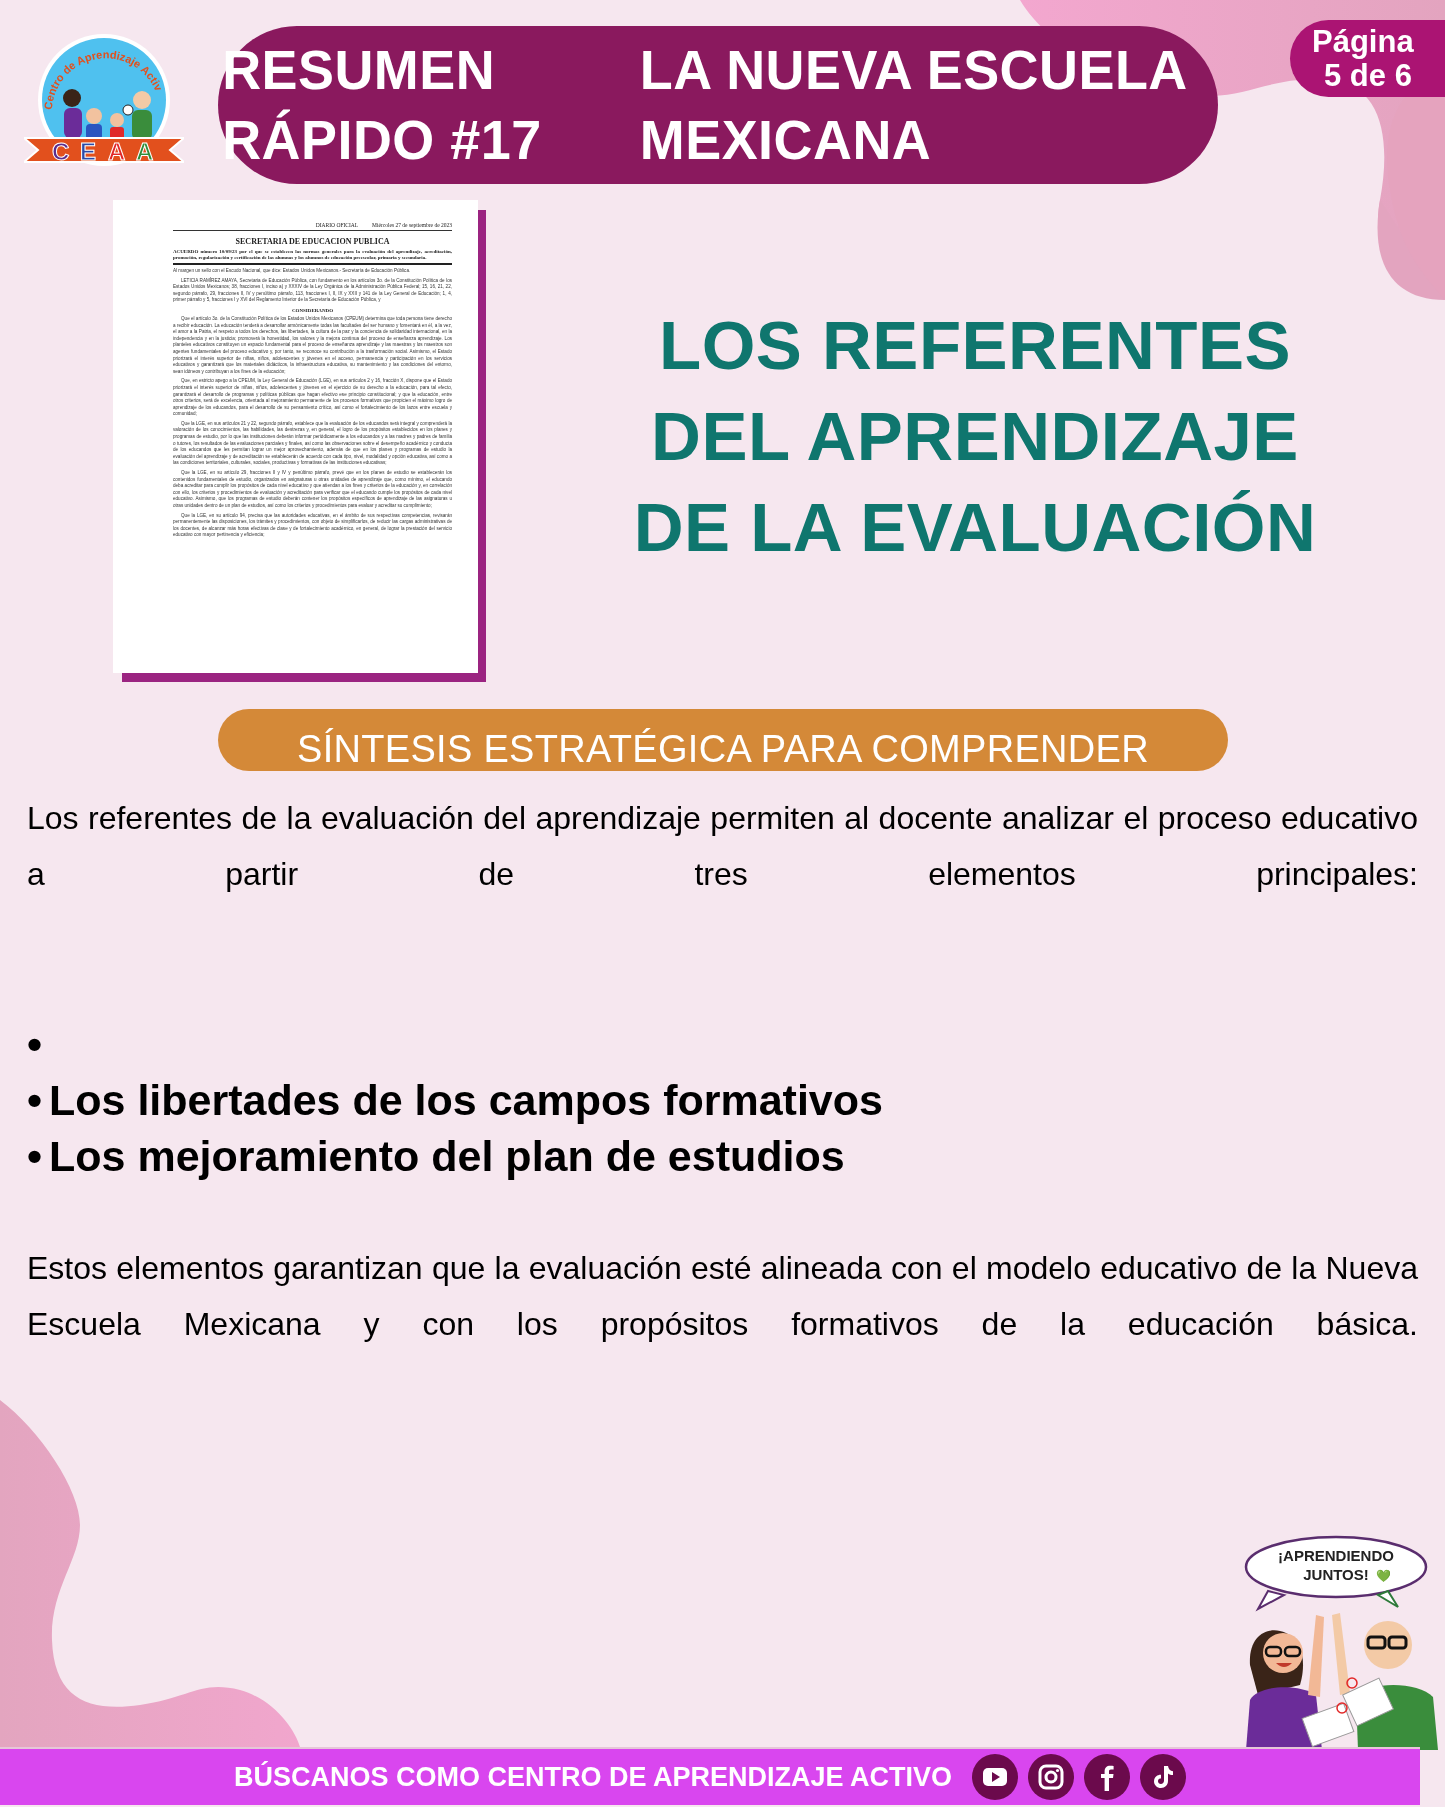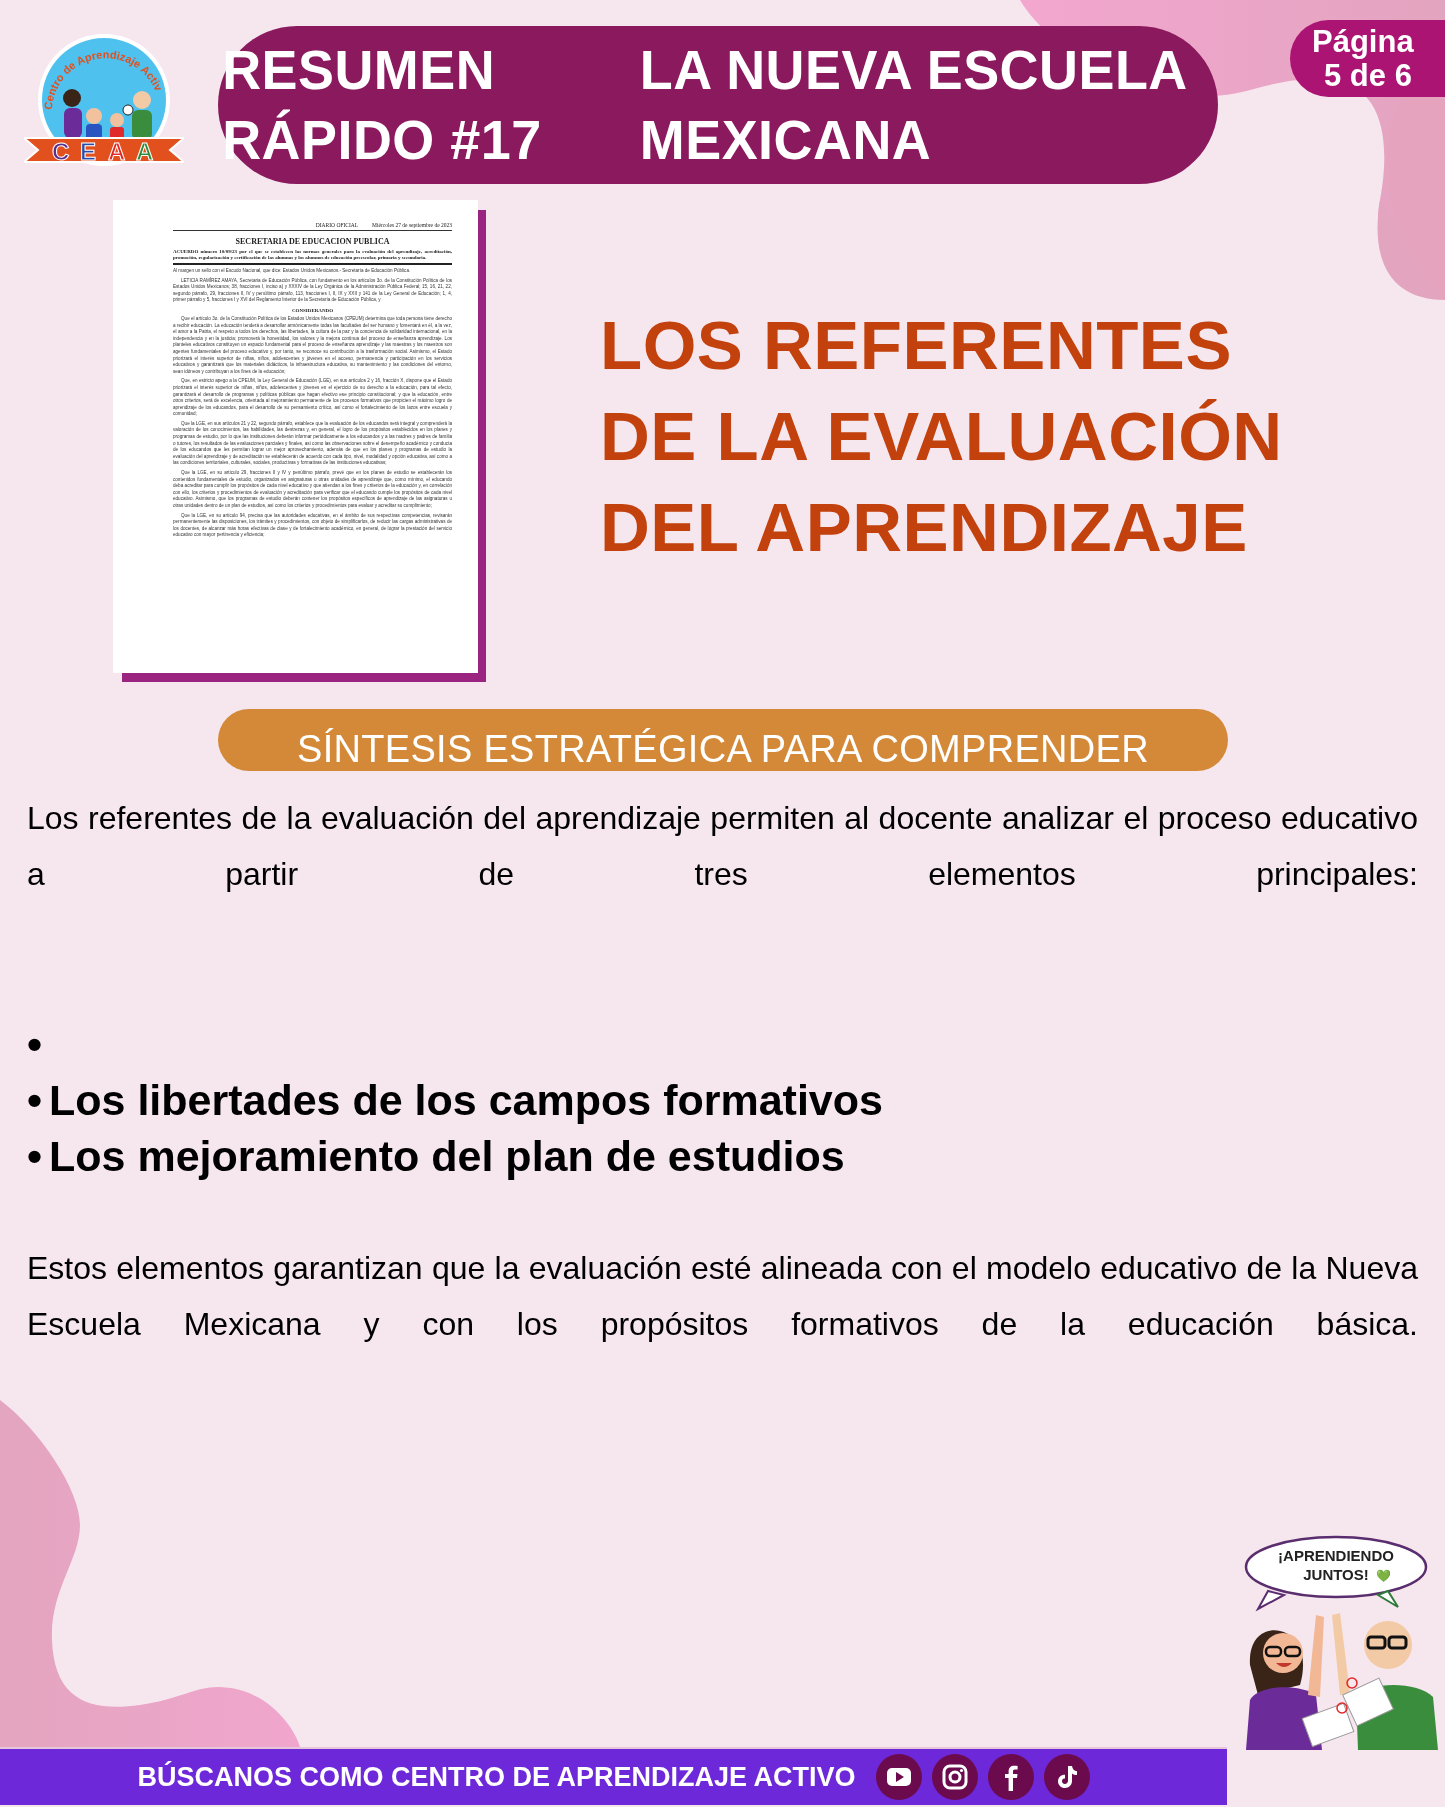--- a/index.html
+++ b/index.html
@@ -42,21 +42,21 @@
   .doc-header-line { display: flex; justify-content: flex-end; gap: 14px; font-size: 5.5px; border-bottom: 1.5px solid #333; padding-bottom: 2px; margin-left: 0; }
   .doc-title { text-align: center; font-weight: bold; font-size: 8px; margin-top: 6px; }
   .doc-agreement { font-weight: bold; font-size: 5px; line-height: 6px; margin-top: 3px; border-bottom: 2px solid #222; padding-bottom: 2px; text-align: justify; }
   .doc-p { font-family: "Liberation Sans", sans-serif; font-size: 4.6px; line-height: 6.6px; text-align: justify; margin-top: 3px; color: #333; text-indent: 8px; }
   .doc-p.noindent { text-indent: 0; }
   .doc-section { text-align: center; font-weight: bold; font-size: 5px; margin-top: 4px; }
 
   
   .main-title {
     position: absolute; left: 600px; top: 300px; width: 750px; z-index: 2;
-    font-weight: 900; font-size: 69px; line-height: 91px; color: #c2410c;
+    text-align: center; font-weight: 900; font-size: 69px; line-height: 91px; color: #0f766e;
     font-family: "Liberation Sans", sans-serif; letter-spacing: 0.5px;
   }
 
   
   .section-pill {
     position: absolute; left: 218px; top: 709px; width: 1010px; height: 62px;
     background: #d48938; border-radius: 31px; z-index: 2;
     color: #fff; font-size: 38px; letter-spacing: 0.3px;
     display: flex; align-items: flex-end; justify-content: center;
   }
@@ -71,22 +71,22 @@
   .bullets { position: absolute; left: 27px; top: 1016px; z-index: 2; }
   .bullet { font-weight: bold; font-size: 43px; line-height: 56px; color: #000; display: flex; }
   .bullet-dot { width: 22px; }
   .closing { top: 1240px; }
 
   
   .illustration { position: absolute; left: 1228px; top: 1525px; width: 217px; height: 225px; z-index: 3; }
 
   
   .footer {
-    position: absolute; left: 0; top: 1747px; width: 1227px; height: 58px;
-    background: #6d28d9; z-index: 4; border-top: 2px solid #e6c6d8;
+    position: absolute; left: 0; top: 1747px; width: 1420px; height: 58px;
+    background: #d946ef; z-index: 4; border-top: 2px solid #e6c6d8;
     display: flex; align-items: center; justify-content: center; gap: 10px;
   }
   .footer-text { color: #fff; font-weight: bold; font-size: 27px; letter-spacing: 0; margin-right: 10px; }
   .social { width: 46px; height: 46px; border-radius: 50%; background: #6b0a4c; display: flex; align-items: center; justify-content: center; }
 </style>
 </head>
 <body>
 
 <svg class="bg-blobs" width="1445" height="1807" viewBox="0 0 1445 1807">
   <defs>
@@ -155,22 +155,22 @@
   <div class="doc-section">CONSIDERANDO</div>
   <div class="doc-p">Que el artículo 3o. de la Constitución Política de los Estados Unidos Mexicanos (CPEUM) determina que toda persona tiene derecho a recibir educación. La educación tenderá a desarrollar armónicamente todas las facultades del ser humano y fomentará en él, a la vez, el amor a la Patria, el respeto a todos los derechos, las libertades, la cultura de la paz y la conciencia de solidaridad internacional, en la independencia y en la justicia; promoverá la honestidad, los valores y la mejora continua del proceso de enseñanza aprendizaje. Los planteles educativos constituyen un espacio fundamental para el proceso de enseñanza aprendizaje y las maestras y los maestros son agentes fundamentales del proceso educativo y, por tanto, se reconoce su contribución a la trasformación social. Asimismo, el Estado priorizará el interés superior de niñas, niños, adolescentes y jóvenes en el acceso, permanencia y participación en los servicios educativos y garantizará que los materiales didácticos, la infraestructura educativa, su mantenimiento y las condiciones del entorno, sean idóneos y contribuyan a los fines de la educación;</div>
   <div class="doc-p">Que, en estricto apego a la CPEUM, la Ley General de Educación (LGE), en sus artículos 2 y 16, fracción X, dispone que el Estado priorizará el interés superior de niñas, niños, adolescentes y jóvenes en el ejercicio de su derecho a la educación, para tal efecto, garantizará el desarrollo de programas y políticas públicas que hagan efectivo ese principio constitucional; y que la educación, entre otros criterios, será de excelencia, orientada al mejoramiento permanente de los procesos formativos que propicien el máximo logro de aprendizaje de los educandos, para el desarrollo de su pensamiento crítico, así como el fortalecimiento de los lazos entre escuela y comunidad;</div>
   <div class="doc-p">Que la LGE, en sus artículos 21 y 22, segundo párrafo, establece que la evaluación de los educandos será integral y comprenderá la valoración de los conocimientos, las habilidades, las destrezas y, en general, el logro de los propósitos establecidos en los planes y programas de estudio, por lo que las instituciones deberán informar periódicamente a los educandos y a las madres y padres de familia o tutores, los resultados de las evaluaciones parciales y finales, así como las observaciones sobre el desempeño académico y conducta de los educandos que les permitan lograr un mejor aprovechamiento, además de que en los planes y programas de estudio la evaluación del aprendizaje y de acreditación se establecerán de acuerdo con cada tipo, nivel, modalidad y opción educativa, así como a las condiciones territoriales, culturales, sociales, productivas y formativas de las instituciones educativas;</div>
   <div class="doc-p">Que la LGE, en su artículo 29, fracciones II y IV y penúltimo párrafo, prevé que en los planes de estudio se establecerán los contenidos fundamentales de estudio, organizados en asignaturas u otras unidades de aprendizaje que, como mínimo, el educando deba acreditar para cumplir los propósitos de cada nivel educativo y que atiendan a los fines y criterios de la educación y, en correlación con ello, los criterios y procedimientos de evaluación y acreditación para verificar que el educando cumple los propósitos de cada nivel educativo. Asimismo, que los programas de estudio deberán contener los propósitos específicos de aprendizaje de las asignaturas u otras unidades dentro de un plan de estudios, así como los criterios y procedimientos para evaluar y acreditar su cumplimiento;</div>
   <div class="doc-p">Que la LGE, en su artículo 94, precisa que las autoridades educativas, en el ámbito de sus respectivas competencias, revisarán permanentemente las disposiciones, los trámites y procedimientos, con objeto de simplificarlos, de reducir las cargas administrativas de los docentes, de alcanzar más horas efectivas de clase y de fortalecimiento académico, en general, de lograr la prestación del servicio educativo con mayor pertinencia y eficiencia;</div>
 </div>
 
 <div class="main-title">
   <div>LOS REFERENTES</div>
+  <div>DEL APRENDIZAJE</div>
   <div>DE LA EVALUACIÓN</div>
-  <div>DEL APRENDIZAJE</div>
 </div>
 
 <div class="section-pill">
   <span>SÍNTESIS ESTRATÉGICA PARA COMPRENDER</span>
 </div>
 
 <p class="body-text intro">Los referentes de la evaluación del aprendizaje permiten al docente analizar el proceso educativo a partir de tres elementos principales:</p>
 
 <div class="bullets">
   <div class="bullet">

